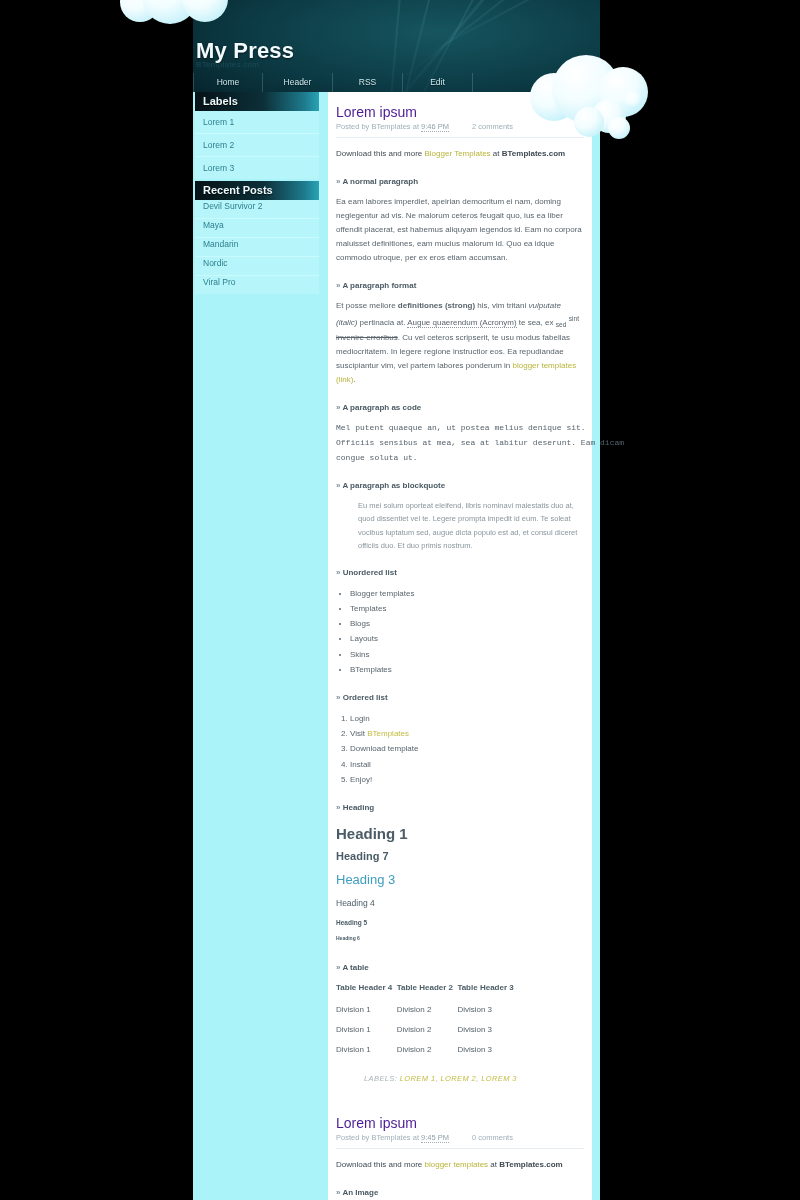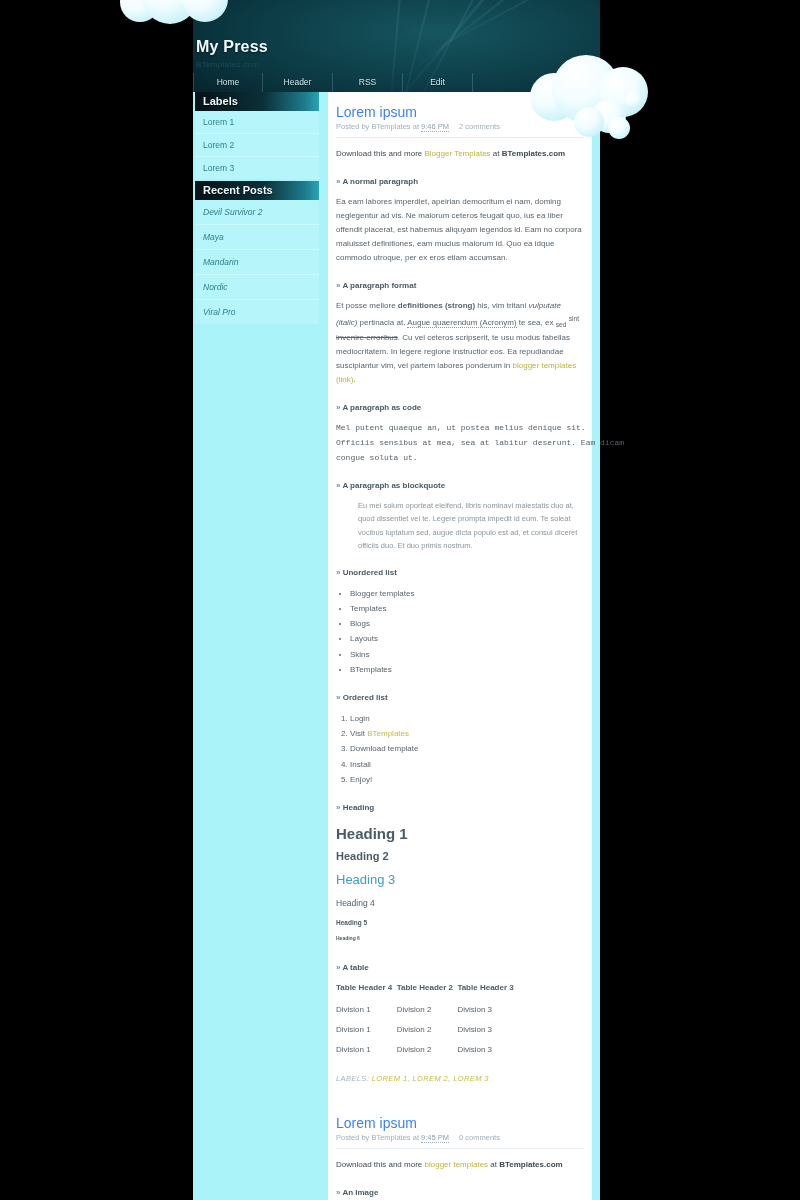--- a/index.html
+++ b/index.html
@@ -32,21 +32,21 @@
   .ray { position:absolute; background:linear-gradient(to bottom, rgba(150,235,250,.13), rgba(150,235,250,0)); transform-origin: top center; }
   .r1 { left:300px; top:-40px; width:2px; height:200px; transform:rotate(28deg); }
   .r2 { left:330px; top:-50px; width:3px; height:220px; transform:rotate(40deg); }
   .r3 { left:360px; top:-40px; width:2px; height:200px; transform:rotate(52deg); }
   .r4 { left:250px; top:-60px; width:2px; height:230px; transform:rotate(14deg); }
   .r5 { left:390px; top:-30px; width:2px; height:190px; transform:rotate(62deg); }
   .r6 { left:210px; top:-50px; width:2px; height:210px; transform:rotate(5deg); }
 
   .blog-title {
     position:absolute; left:196px; top:38px;
-    font-size:16px; font-weight:bold; color:#f2fbfd; letter-spacing:.2px;
+    font-size:22px; font-weight:bold; color:#f2fbfd; letter-spacing:.2px;
     text-shadow:0 1px 2px rgba(0,0,0,.6);
   }
   .blog-desc {
     position:absolute; left:196px; top:60px;
     font-size:8px; color:#1b4b57; letter-spacing:.3px;
   }
 
   
   .nav {
     position:absolute; left:193px; top:73px; width:407px; height:19px;
@@ -88,32 +88,32 @@
     font-size:11px; font-weight:bold; color:#eef9fb;
     background:linear-gradient(to right, #061217 0%, #0c2f38 55%, #1d7a8c 88%, #2aa3b6 100%);
     text-shadow:0 1px 1px rgba(0,0,0,.7);
   }
   .widget-list { list-style:none; margin:0; padding:0; background:#b6f6fa; }
   .widget-list li {
     font-size:8.5px; color:#2f7f8f; padding:6px 0 6px 8px;
     border-bottom:1px solid #c9fbfe;
   }
   .widget-list li:last-child { border-bottom:none; }
-  .w-recent .widget-list li { padding:7px 0 7px 8px;font-style:italic; }
+  .w-recent .widget-list li { padding:1px 0 7px 8px; }
 
   
   .main {
     position:absolute; left:328px; top:92px; width:264px;
     background:#fff; min-height:1108px; padding:0 0 10px 0;
   }
   .post { padding:10px 8px 0 8px; }
-  .post-title { font-size:14px; color:#3b82f6; font-weight:normal; margin:2px 0 2px 0; }
+  .post-title { font-size:14px; color:#4c1d95; font-weight:normal; margin:2px 0 2px 0; }
   .post-meta { font-size:7.5px; color:#9fb0b8; padding-bottom:6px; border-bottom:1px solid #e6ecef; }
   .post-meta .t { border-bottom:1px dotted #9fb0b8; color:#8e9fa7; }
-  .post-meta .cm { color:#9fb0b8; margin-left:8px; }
+  .post-meta .cm { color:#9fb0b8; margin-left:21px; }
   .post-body { padding-top:9px; font-size:8px; line-height:1.75; color:#58646c; }
   .post-body p { margin:0 0 11px 0; }
   .lead { color:#3f4a52; }
   .lead b { color:#3f4a52; }
   a.link-y { color:#b9b43a; text-decoration:none; }
   a.link-y2 { color:#c3bc42; text-decoration:none; }
   .sub-h { font-size:8px; font-weight:bold; color:#4a5a64; margin:14px 0 6px 0; }
   .sub-h:before { content:"» "; color:#7b8e99; }
 
   code, .code { font-family:"Liberation Mono", monospace; font-size:8px; color:#56636b; line-height:1.85; display:block; white-space:pre; }
@@ -126,21 +126,21 @@
   h2.dh { font-size:11px; margin:0; color:#4b5c66; font-weight:bold; }
   h3.dh { font-size:13px; margin:3px 0 2px 0; color:#3e9ec0; font-weight:normal; }
   h4.dh { font-size:8.5px; margin:4px 0 2px 0; color:#4b5c66; font-weight:normal; }
   h5.dh { font-size:6.5px; margin:6px 0 2px 0; color:#4b5c66; font-weight:bold; }
   h6.dh { font-size:5px; margin:6px 0 4px 0; color:#4b5c66; font-weight:bold; }
 
   table.demo { border-collapse:collapse; font-size:8px; color:#58646c; }
   table.demo th { text-align:left; font-weight:bold; color:#4b5c66; padding:0 0 5px 0; font-size:8px; }
   table.demo td { padding:3px 26px 3px 0;text-align:center; }
 
-  .labels-foot { margin-top:12px; font-size:7.5px; font-style:italic; letter-spacing:.4px; color:#a7b3b9; text-transform:uppercase; }
+  .labels-foot { margin-top:12px; font-size:7.5px; font-style:italic; letter-spacing:.4px; color:#a7b3b9; text-transform:uppercase;margin-left:28px; }
   .labels-foot a { color:#c3bc42; text-decoration:none; }
 </style>
 </head>
 <body>
 
 <div id="page">
 
   <div class="body-col"></div>
 
   <div class="header-band">
@@ -225,21 +225,21 @@
         <ol class="ol-demo">
           <li><span>Login</span></li>
           <li><span>Visit </span><a class="link-y2" href="#">BTemplates</a></li>
           <li><span>Download template</span></li>
           <li><span>Install</span></li>
           <li><span>Enjoy!</span></li>
         </ol>
 
         <div class="sub-h">Heading</div>
         <h1 class="dh">Heading 1</h1>
-        <h2 class="dh">Heading 2</h2>
+        <h2 class="dh">Heading 7</h2>
         <h3 class="dh">Heading 3</h3>
         <h4 class="dh">Heading 4</h4>
         <h5 class="dh">Heading 5</h5>
         <h6 class="dh">Heading 6</h6>
 
         <div class="sub-h" style="margin-top:18px;">A table</div>
         <table class="demo">
           <thead>
             <tr>
               <th>Table Header 4</th>

